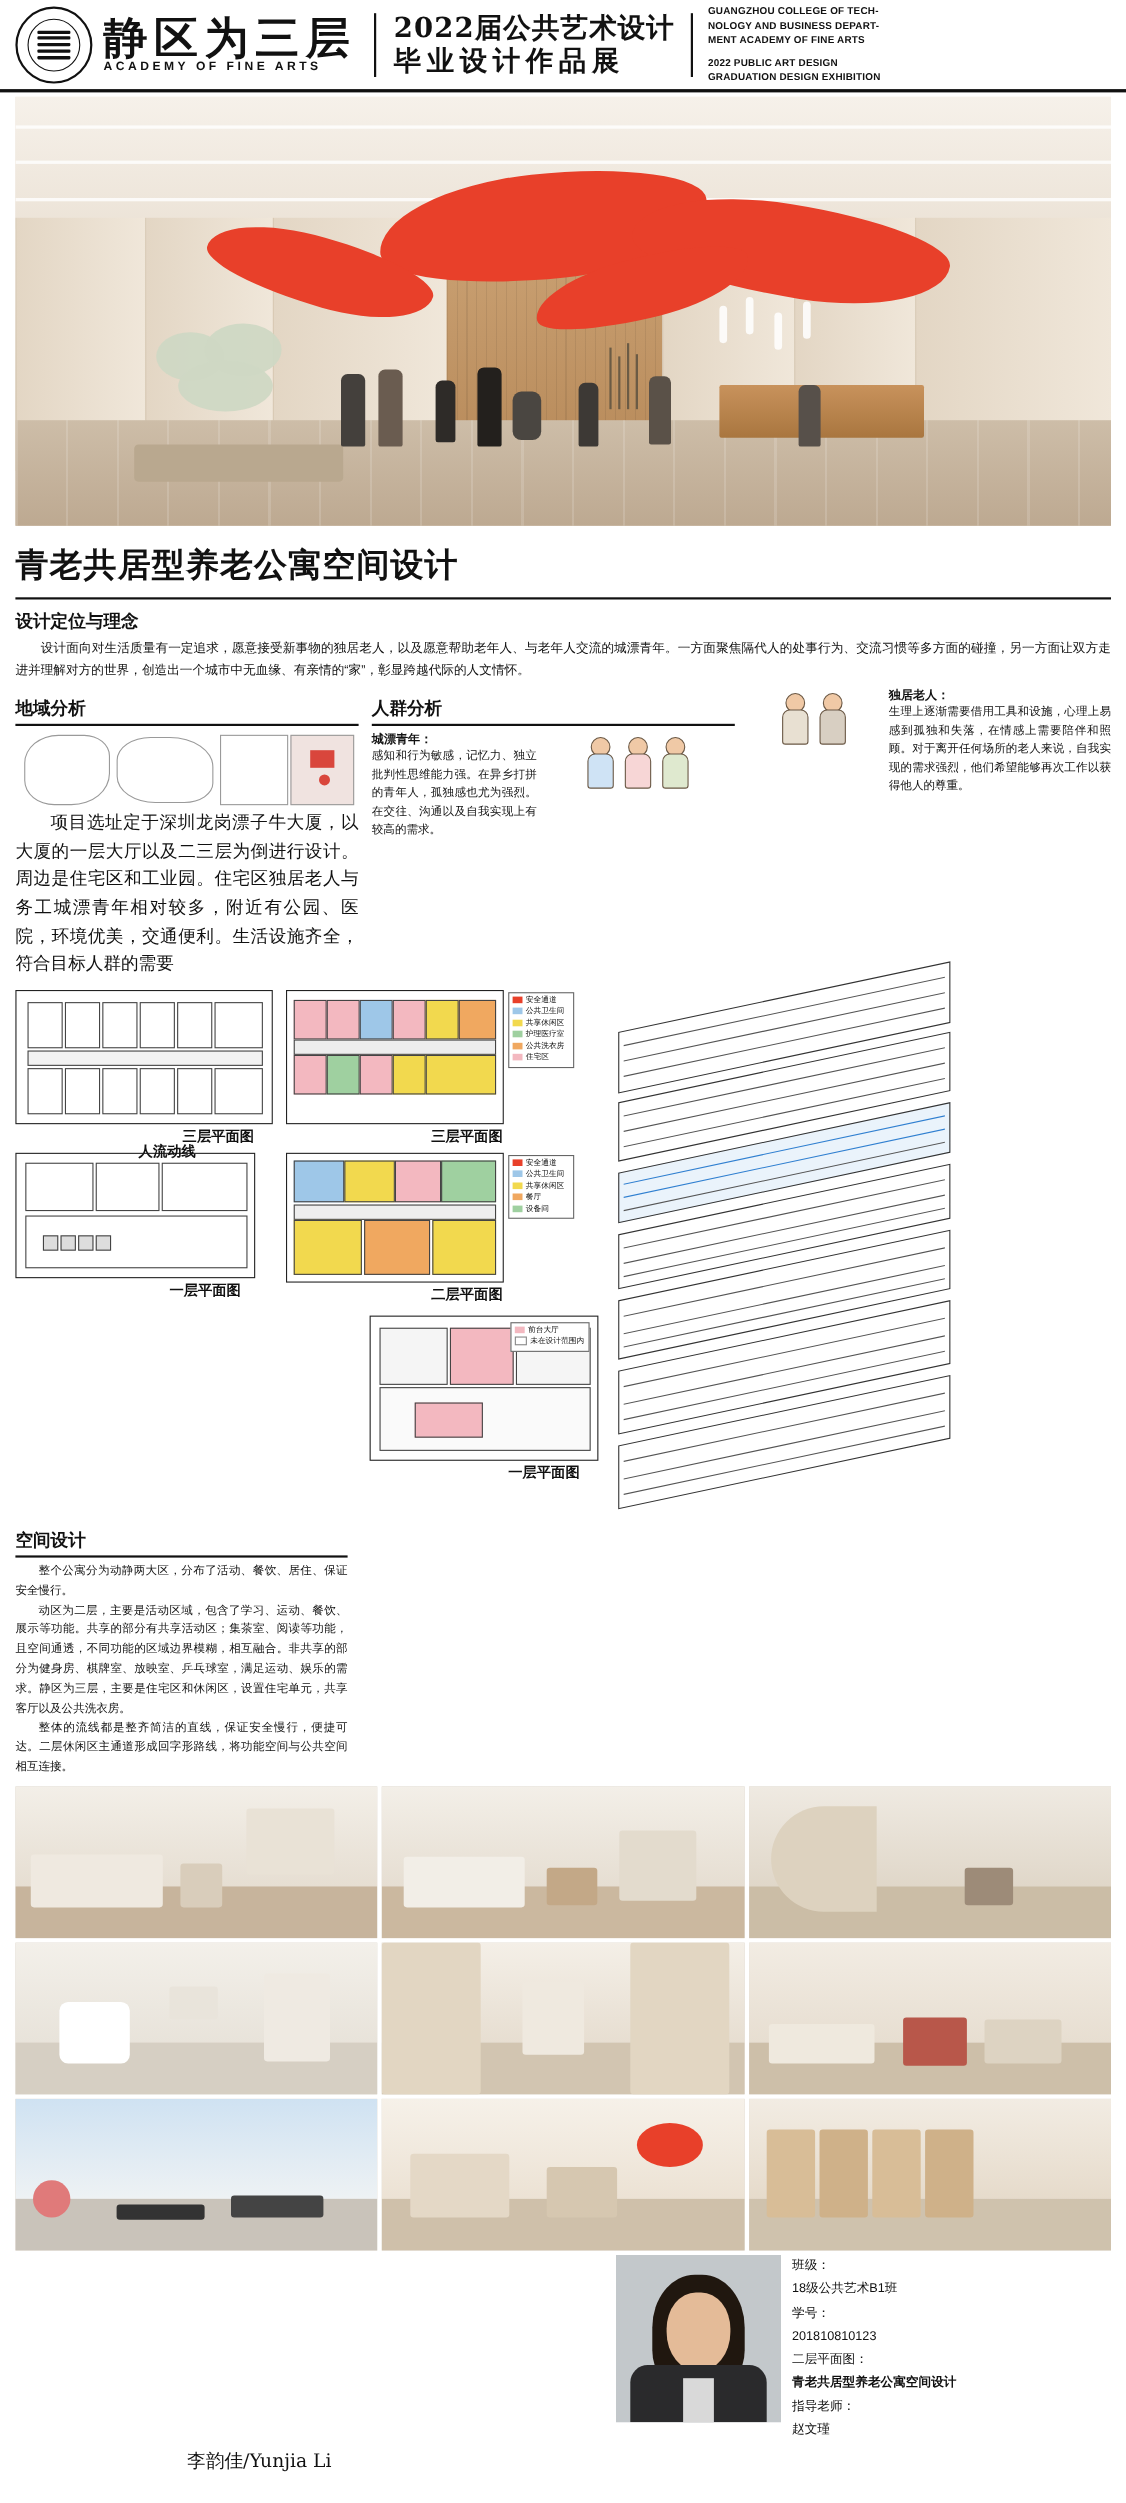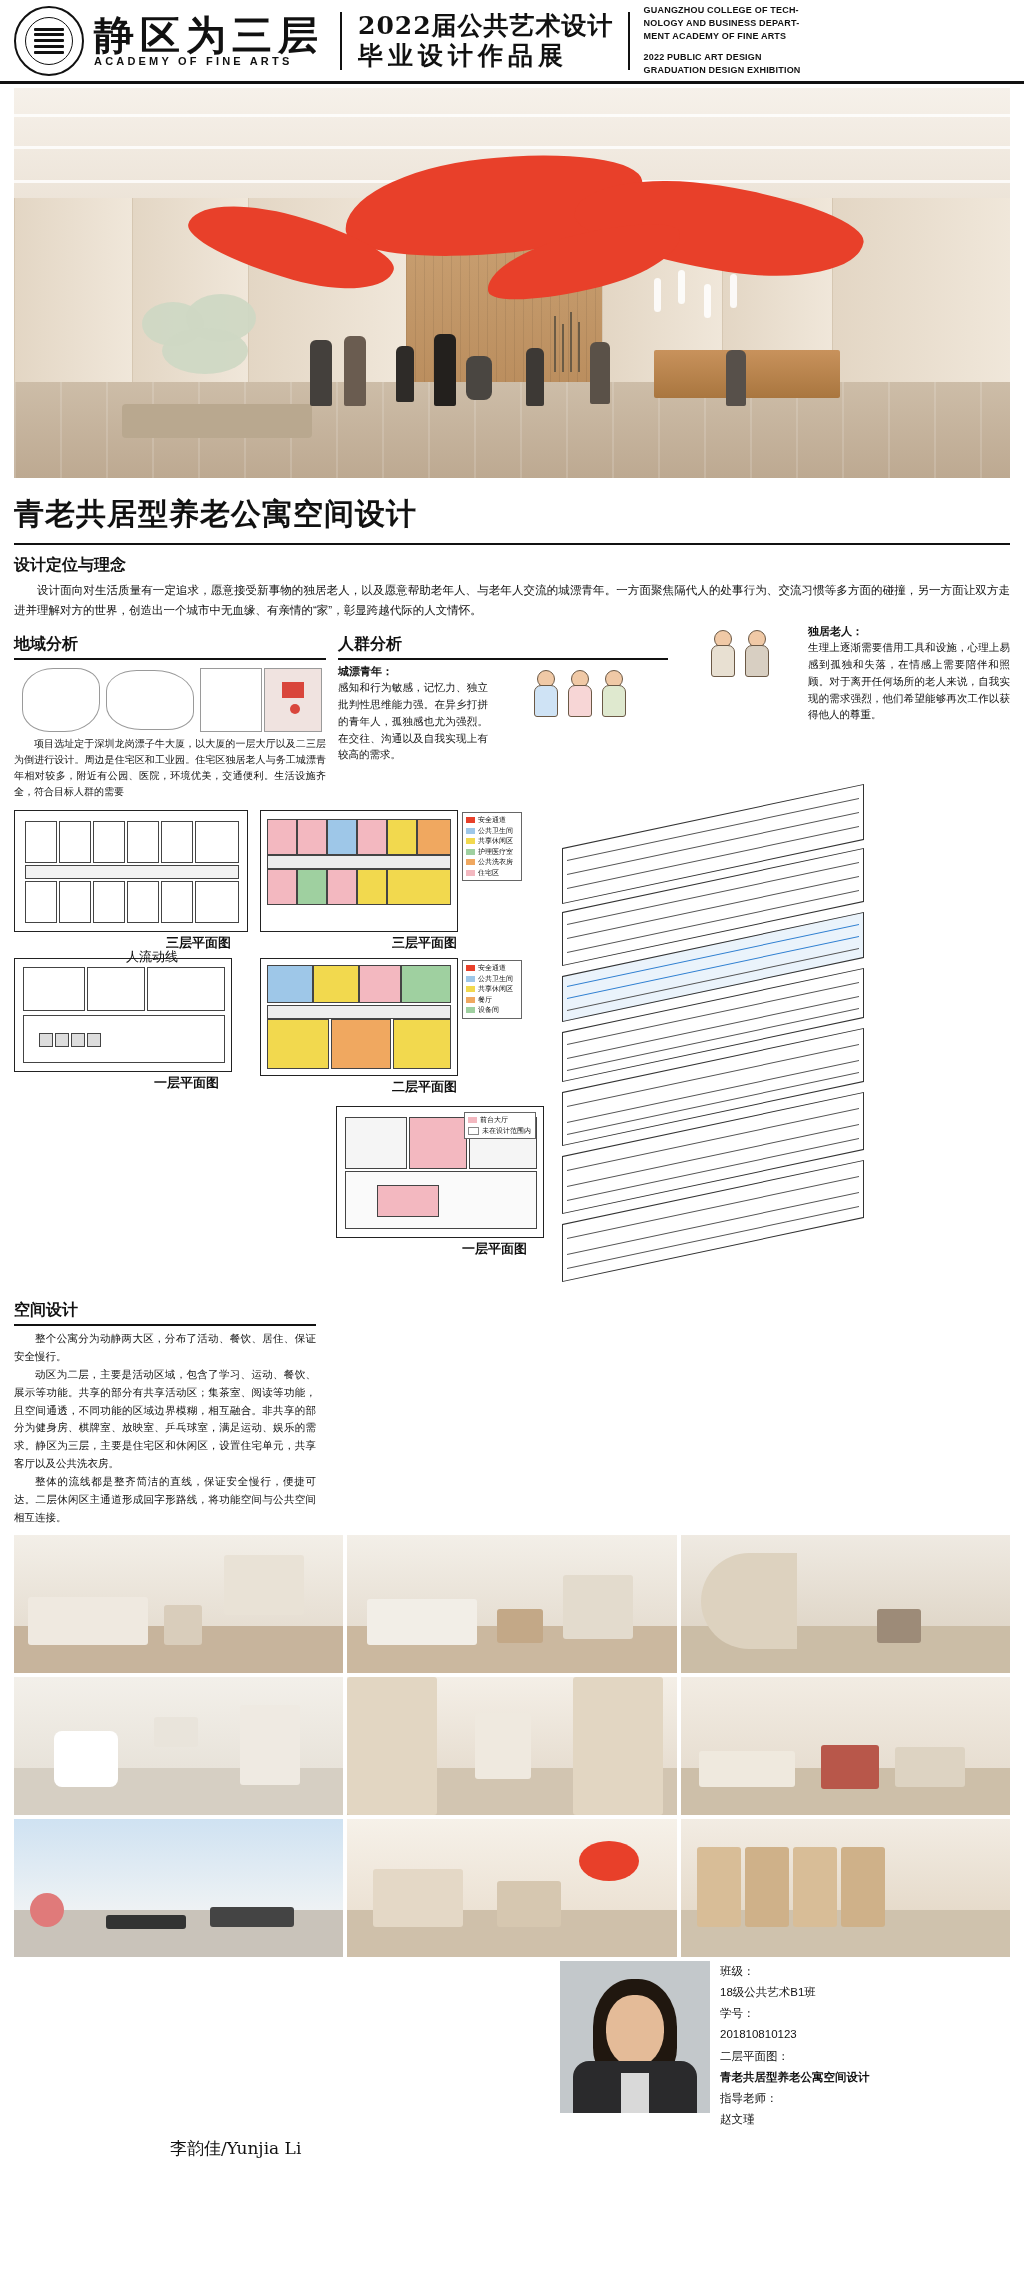--- a/index.html
+++ b/index.html
@@ -185,21 +185,21 @@
     <div class="col-a">
       <div class="sec-h under">地域分析</div>
       <div class="mapbox">
         <div class="map-shape" style="left:8px;top:4px;width:76px;height:62px;border-radius:40% 30% 45% 35%;"></div>
         <div class="map-shape" style="left:92px;top:6px;width:86px;height:58px;border-radius:35% 45% 30% 40%;"></div>
         <div class="map-shape" style="left:186px;top:4px;width:60px;height:62px;"></div>
         <div class="map-shape" style="left:250px;top:4px;width:56px;height:62px;background:#f0e3e0;"></div>
         <div class="map-red" style="left:268px;top:18px;width:22px;height:16px;"></div>
         <div class="map-red" style="left:276px;top:40px;width:10px;height:10px;border-radius:50%;"></div>
       </div>
-      <div class="body-txt" style="font-size:10px;line-height:1.6;">项目选址定于深圳龙岗漂子牛大厦，以大厦的一层大厅以及二三层为倒进行设计。周边是住宅区和工业园。住宅区独居老人与务工城漂青年相对较多，附近有公园、医院，环境优美，交通便利。生活设施齐全，符合目标人群的需要</div>
+      <div class="body-txt" style="font-size:16px;line-height:1.6;">项目选址定于深圳龙岗漂子牛大厦，以大厦的一层大厅以及二三层为倒进行设计。周边是住宅区和工业园。住宅区独居老人与务工城漂青年相对较多，附近有公园、医院，环境优美，交通便利。生活设施齐全，符合目标人群的需要</div>
     </div>
 
     <div class="col-b">
       <div class="sec-h under">人群分析</div>
       <div style="display:flex;gap:4px;margin-top:4px;">
         <div style="width:150px;">
           <div style="font-size:11px;font-weight:bold;">城漂青年：</div>
           <div class="body-txt" style="font-size:10.5px;line-height:1.6;text-indent:0;">感知和行为敏感，记忆力、独立批判性思维能力强。在异乡打拼的青年人，孤独感也尤为强烈。在交往、沟通以及自我实现上有较高的需求。</div>
         </div>
         <div class="ico-row" style="flex:1;">
@@ -286,21 +286,21 @@
       <div class="rm" style="left:8px;top:8px;width:60px;height:42px;"></div>
       <div class="rm" style="left:72px;top:8px;width:56px;height:42px;"></div>
       <div class="rm" style="left:132px;top:8px;width:76px;height:42px;"></div>
       <div class="rm" style="left:8px;top:56px;width:200px;height:46px;"></div>
       <div class="rm" style="left:24px;top:74px;width:12px;height:12px;background:#ddd;"></div>
       <div class="rm" style="left:40px;top:74px;width:12px;height:12px;background:#ddd;"></div>
       <div class="rm" style="left:56px;top:74px;width:12px;height:12px;background:#ddd;"></div>
       <div class="rm" style="left:72px;top:74px;width:12px;height:12px;background:#ddd;"></div>
     </div>
     <div class="plan-cap" style="left:140px;top:268px;">一层平面图</div>
-    <div class="plan-cap" style="left:112px;top:142px;font-weight:normal;">人流动线</div>
+    <div class="plan-cap" style="left:112px;top:142px;font-weight:bold;">人流动线</div>
 
     <div class="plan" style="left:246px;top:152px;width:196px;height:116px;">
       <div class="rm" style="left:6px;top:6px;width:44px;height:36px;background:#9ec7e8;"></div>
       <div class="rm" style="left:52px;top:6px;width:44px;height:36px;background:#f2d94e;"></div>
       <div class="rm" style="left:98px;top:6px;width:40px;height:36px;background:#f3b8c0;"></div>
       <div class="rm" style="left:140px;top:6px;width:48px;height:36px;background:#9fd0a0;"></div>
       <div class="rm" style="left:6px;top:46px;width:182px;height:12px;background:#eee;"></div>
       <div class="rm" style="left:6px;top:60px;width:60px;height:48px;background:#f2d94e;"></div>
       <div class="rm" style="left:70px;top:60px;width:58px;height:48px;background:#f0a860;"></div>
       <div class="rm" style="left:132px;top:60px;width:56px;height:48px;background:#f2d94e;"></div>

